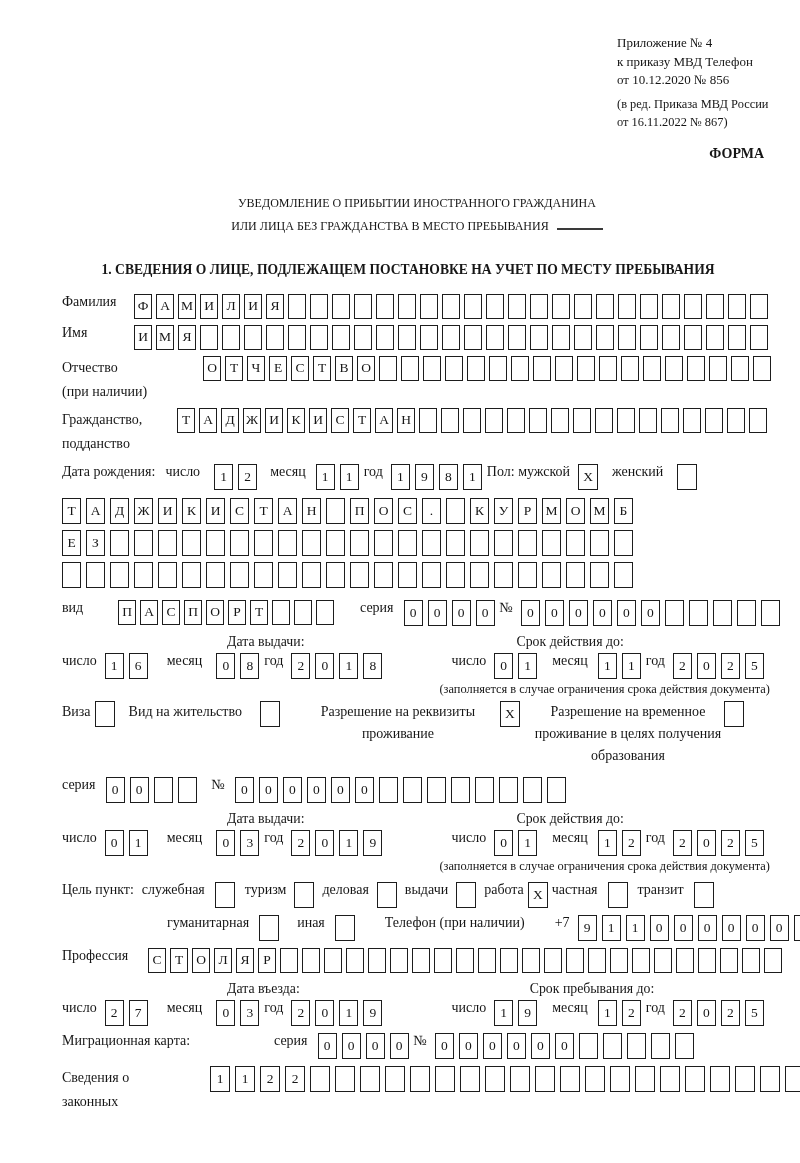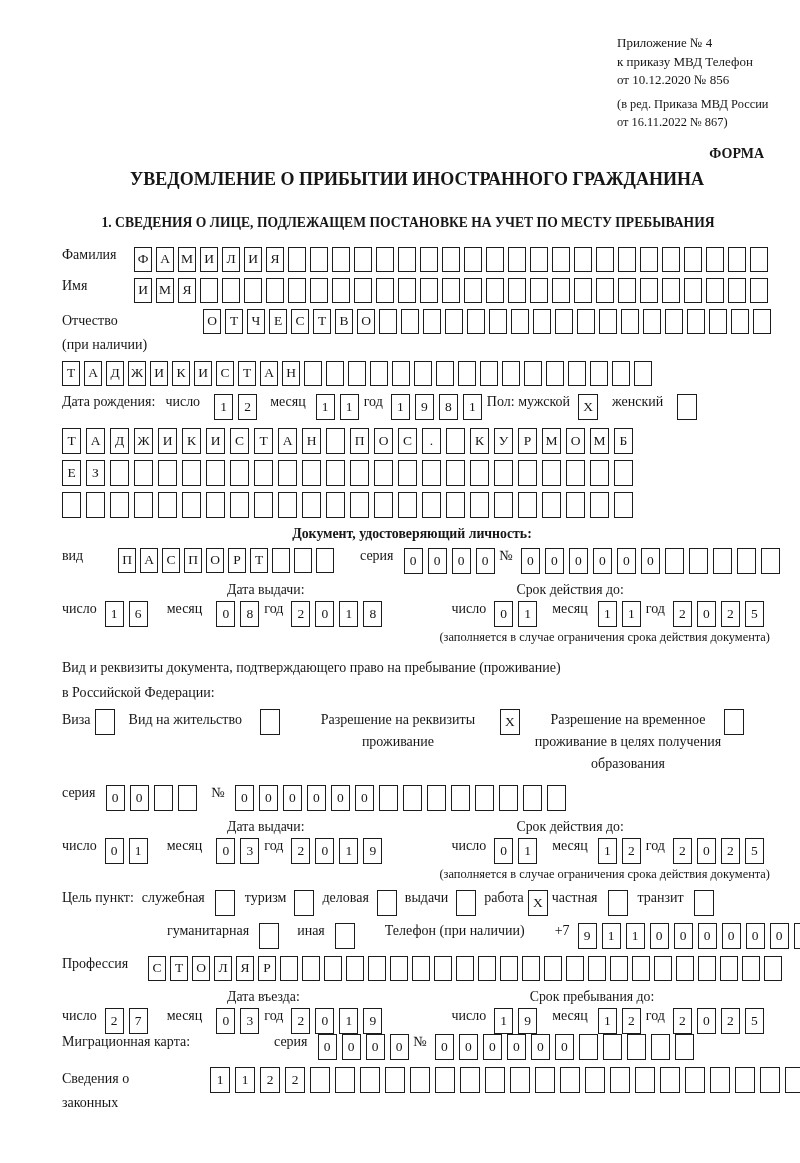--- a/index.html
+++ b/index.html
@@ -5,21 +5,21 @@
   html,body{margin:0;padding:0;background:#fff;}
   .page{
     position:relative;width:800px;height:1163px;box-sizing:border-box;
     padding:34px 28px 0 62px;background:#fff;color:#161616;
     font-family:"Liberation Serif","DejaVu Serif",serif;font-size:14px;overflow:hidden;
   }
   .hdr{margin-left:555px;font-size:13px;line-height:18.5px;}
   .hdr .sm{font-size:12.4px;}
   .hdr .gap{margin-top:5px;}
   .forma{text-align:right;font-weight:bold;font-size:14px;margin-top:14px;padding-right:8px;}
-  .title{text-align:center;font-weight:bold;font-size:18px;line-height:23px;margin-top:6px;}
+  .title{text-align:center;font-weight:normal;font-size:12px;line-height:23px;margin-top:30px;}
   .blank-line{display:inline-block;width:46px;height:13px;border-bottom:2px solid #3a3a3a;margin-left:8px;}
   .sec1{font-weight:bold;font-size:13.6px;margin-top:24px;text-align:center;margin-left:-18px;white-space:nowrap;}
   .frow{display:flex;align-items:flex-start;margin-top:6px;}
   .frow.top{align-items:flex-start;}
   .lbl{flex:none;}
   .w72{width:72px;}
   .cells{display:inline-flex;flex:none;}
   .cell{
     display:inline-flex;align-items:center;justify-content:center;flex:none;
     width:18px;height:25px;border:1.6px solid #1d1d1d;margin-right:4px;
@@ -55,20 +55,23 @@
     <div>Приложение № 4</div>
     <div>к приказу МВД Телефон</div>
     <div>от 10.12.2020 № 856</div>
     <div class="sm gap">(в ред. Приказа МВД России</div>
     <div class="sm">от 16.11.2022 № 867)</div>
   </div>
   <div class="forma">ФОРМА</div>
 
   <div class="title">
     <div>УВЕДОМЛЕНИЕ О ПРИБЫТИИ ИНОСТРАННОГО ГРАЖДАНИНА</div>
+    <div>
+      <span>ИЛИ ЛИЦА БЕЗ ГРАЖДАНСТВА В МЕСТО ПРЕБЫВАНИЯ</span><span class="blank-line"></span>
+    </div>
   </div>
 
   <div class="sec1">1. СВЕДЕНИЯ О ЛИЦЕ, ПОДЛЕЖАЩЕМ ПОСТАНОВКЕ НА УЧЕТ ПО МЕСТУ ПРЕБЫВАНИЯ</div>
 
   <div class="frow" style="margin-top:16px;">
     <span class="lbl w72">Фамилия</span>
     <span class="cells">
         <span class="cell">Ф</span>
         <span class="cell">А</span>
         <span class="cell">М</span>
@@ -165,20 +168,24 @@
         <span class="cell"></span>
         <span class="cell"></span>
         <span class="cell"></span>
         <span class="cell"></span>
         <span class="cell"></span>
         <span class="cell"></span>
       </span>
   </div>
 
   <div class="frow top" style="margin-top:4px;">
+    <span class="lbl two-line" style="width:115px;">
+      <span>Гражданство,</span>
+      <span>подданство</span>
+    </span>
     <span class="cells">
         <span class="cell">Т</span>
         <span class="cell">А</span>
         <span class="cell">Д</span>
         <span class="cell">Ж</span>
         <span class="cell">И</span>
         <span class="cell">К</span>
         <span class="cell">И</span>
         <span class="cell">С</span>
         <span class="cell">Т</span>
@@ -308,21 +315,20 @@
           <span class="cell"></span>
           <span class="cell"></span>
           <span class="cell"></span>
           <span class="cell"></span>
           <span class="cell"></span>
           <span class="cell"></span>
         </span>
     </span>
   </div>
 
-  <div class="center-head">Документ, удостоверяющий личность:</div>
 
   <div class="frow" style="">
     <span class="lbl" style="width:56px;">вид</span>
     <span class="cells">
         <span class="cell">П</span>
         <span class="cell">А</span>
         <span class="cell">С</span>
         <span class="cell">П</span>
         <span class="cell">О</span>
         <span class="cell">Р</span>
@@ -391,24 +397,20 @@
     <span class="cells ml8">
         <span class="cell">2</span>
         <span class="cell">0</span>
         <span class="cell">2</span>
         <span class="cell">5</span>
       </span>
   </div>
 
   <div class="note">(заполняется в случае ограничения срока действия документа)</div>
 
-  <div class="plain">
-    <div>Вид и реквизиты документа, подтверждающего право на пребывание (проживание)</div>
-    <div>в Российской Федерации:</div>
-  </div>
 
   <div class="frow top" style="margin-top:4px;">
     <span class="lbl" style="margin-top:3px;">Виза</span>
     <span class="cells cb" style="margin-left:4px;">
         <span class="cell"></span>
       </span>
     <span class="lbl ml14" style="margin-top:3px;">Вид на жительство</span>
     <span class="cells cb ml18">
         <span class="cell"></span>
       </span>
@@ -620,21 +622,21 @@
       </span>
     <span class="lbl">год</span>
     <span class="cells ml8">
         <span class="cell">2</span>
         <span class="cell">0</span>
         <span class="cell">2</span>
         <span class="cell">5</span>
       </span>
   </div>
 
-  <div class="frow md" style="margin-top:0;">
+  <div class="frow md" style="margin-top:7px;">
     <span class="lbl" style="width:170px;">Миграционная карта:</span>
     <span class="lbl" style="margin-left:42px;">серия</span>
     <span class="cells ml10">
         <span class="cell">0</span>
         <span class="cell">0</span>
         <span class="cell">0</span>
         <span class="cell">0</span>
       </span>
     <span class="lbl">№</span>
     <span class="cells ml8">

